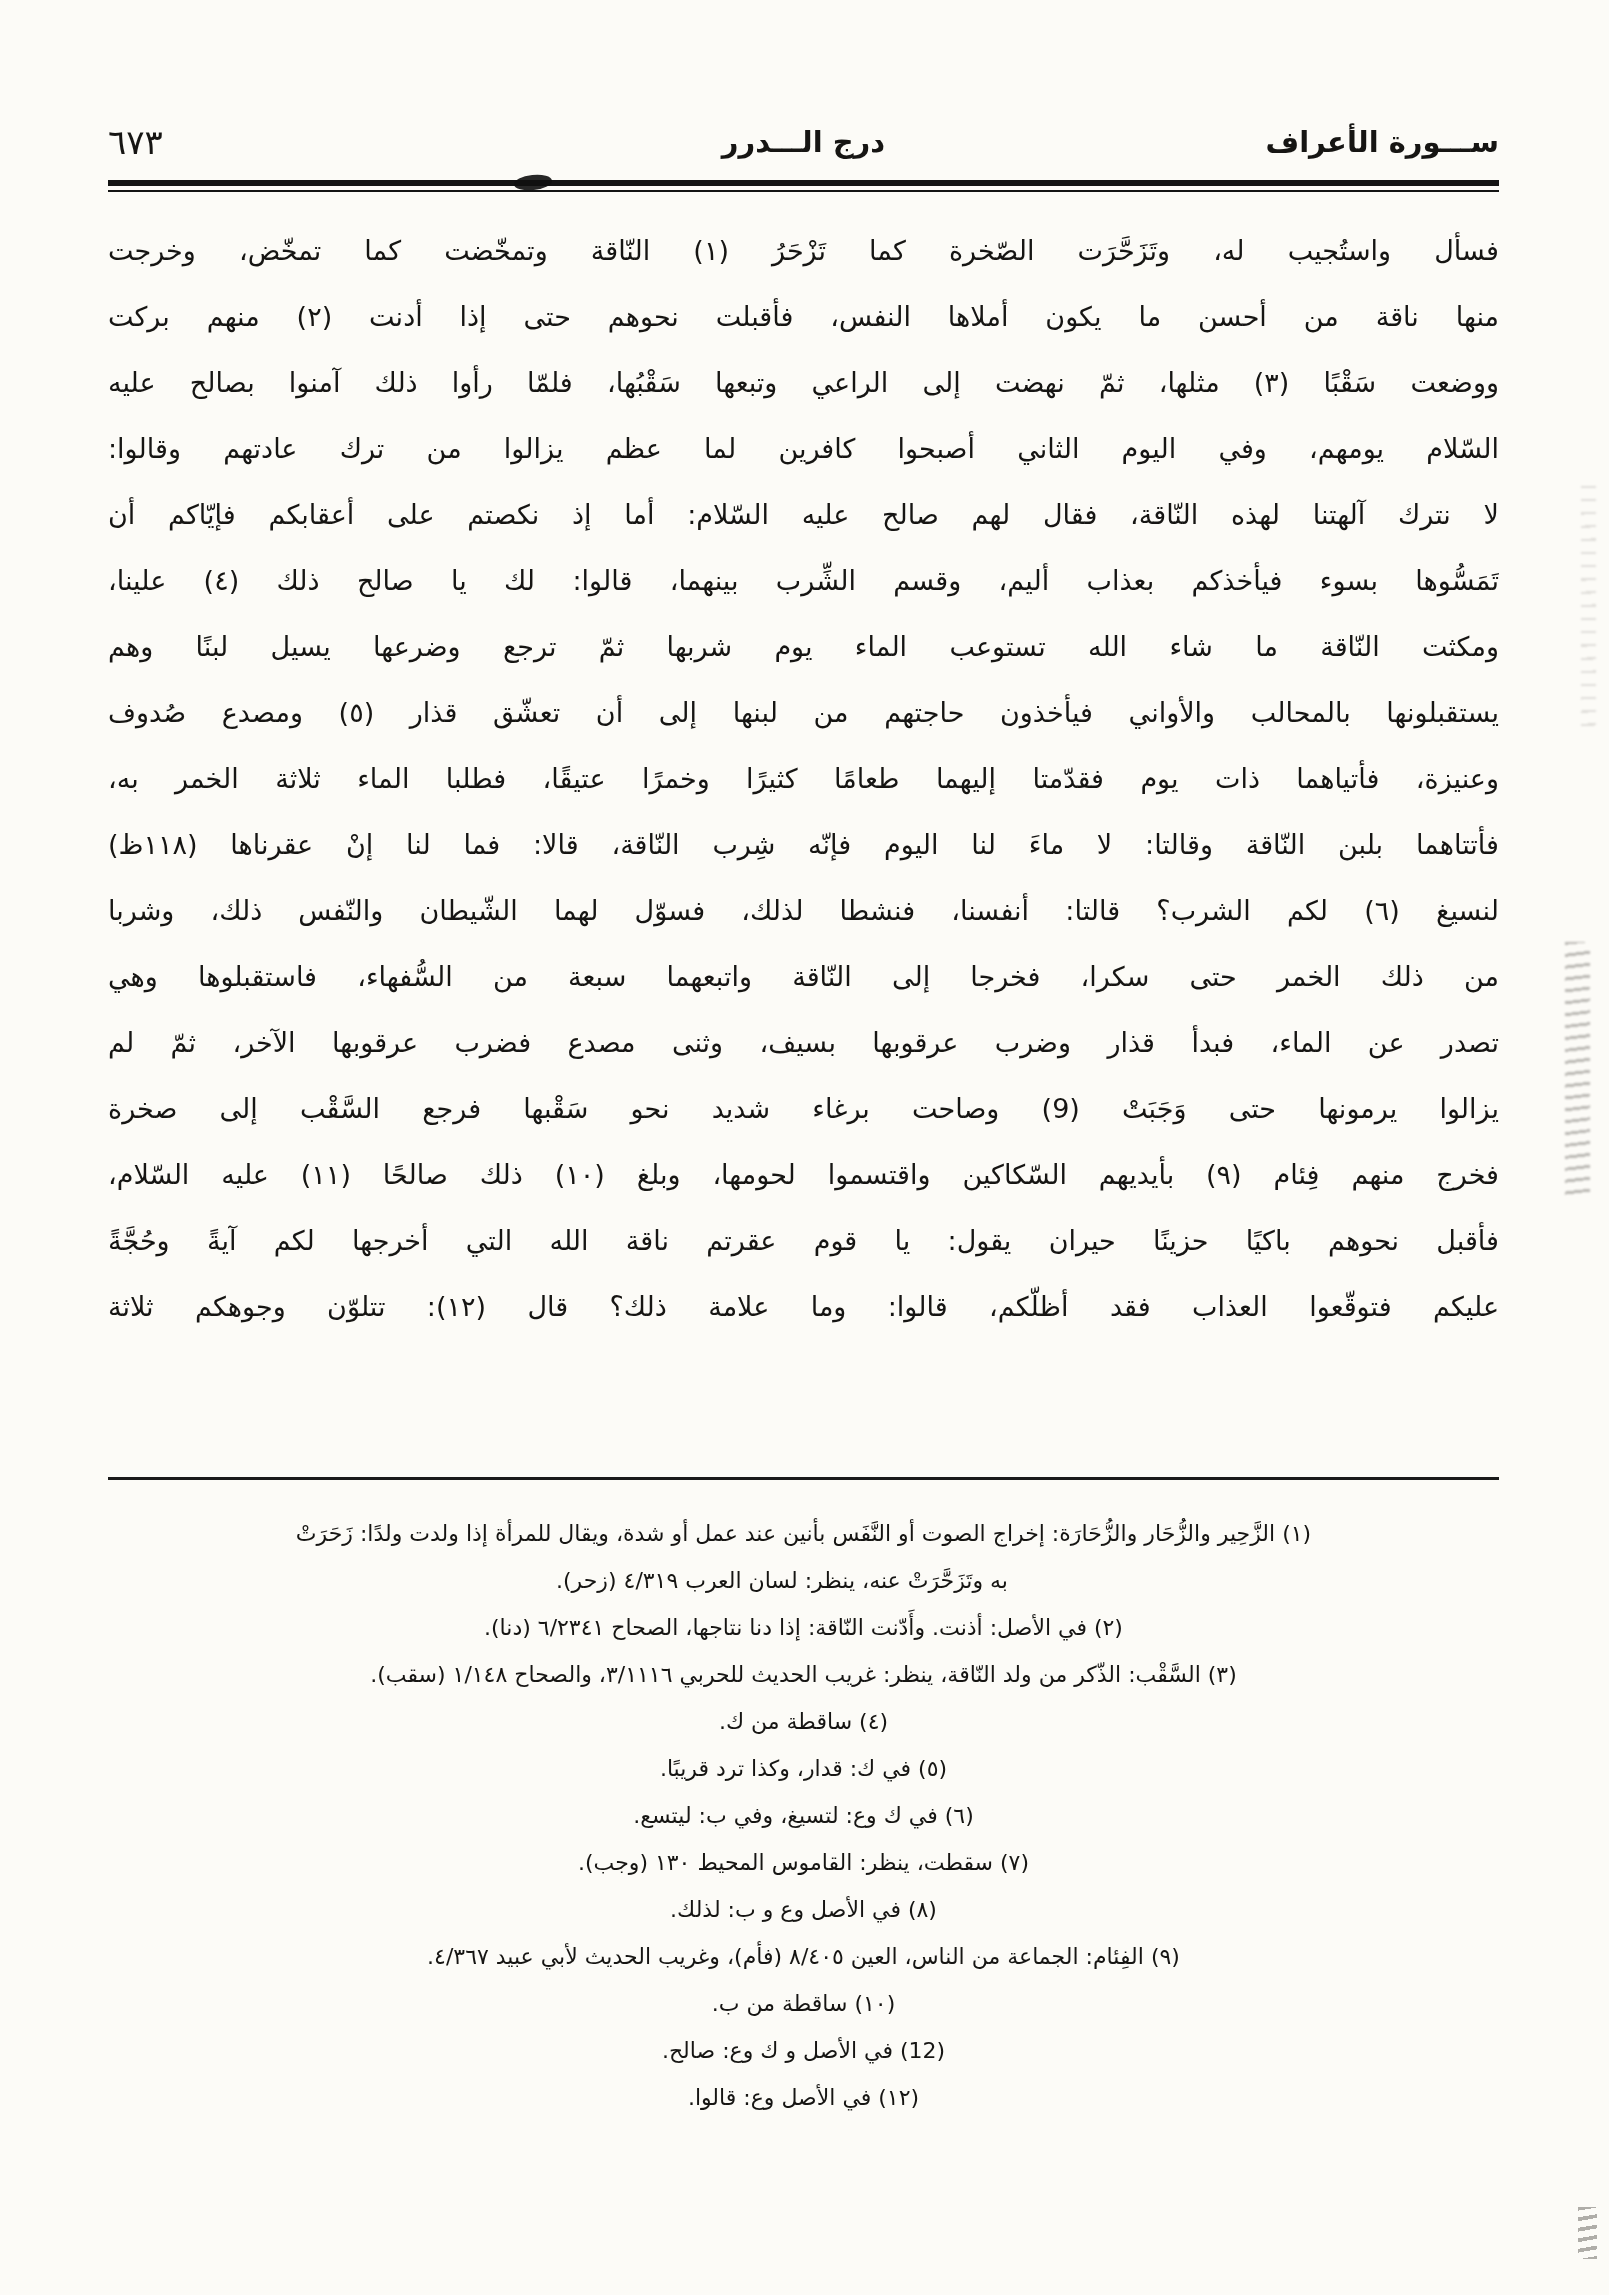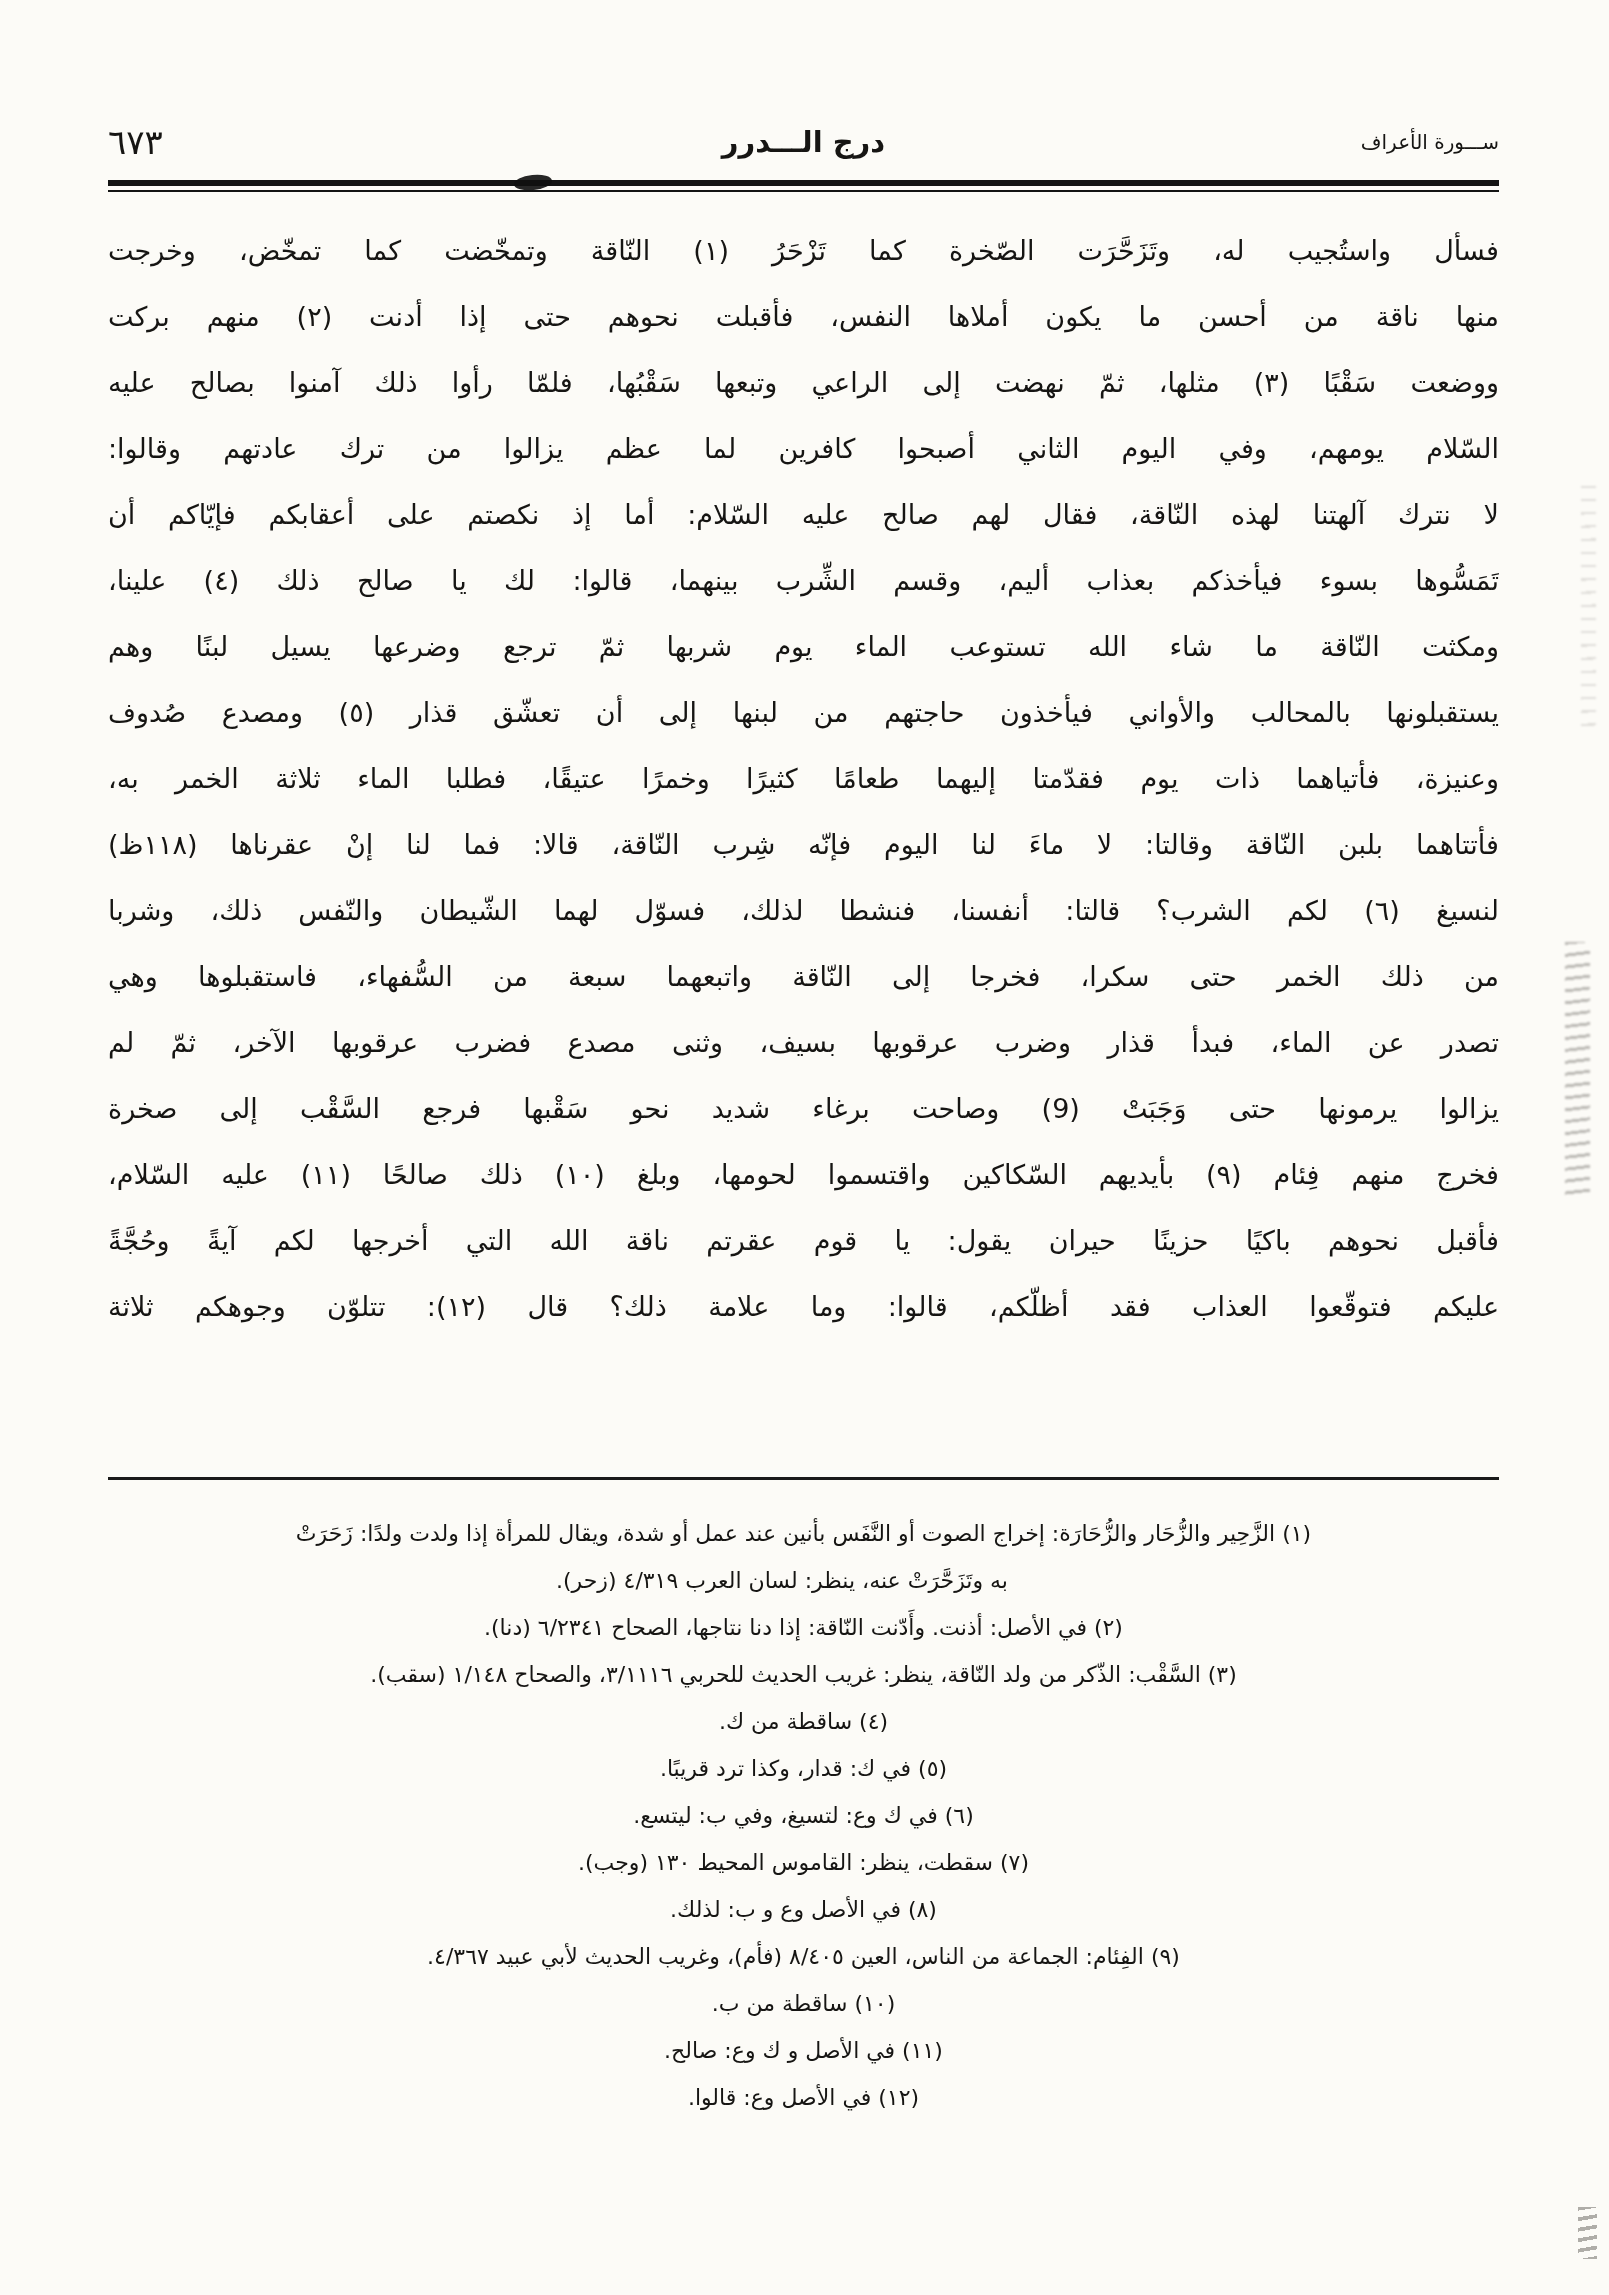--- a/index.html
+++ b/index.html
@@ -12,21 +12,21 @@
     font-family:"DejaVu Sans",sans-serif;
     direction:rtl;
     overflow:hidden;
   }
   
   .header{
     position:absolute;top:116px;right:110px;
     width:1391px;height:52px;
     display:flex;align-items:center;justify-content:space-between;
   }
-  .h-right{font-size:20px;font-weight:normal;letter-spacing:0.7px;}
+  .h-right{font-size:29px;font-weight:bold;letter-spacing:0.7px;}
   .h-center{font-size:29px;font-weight:bold;position:absolute;right:50%;transform:translateX(50%);}
   .h-left{font-size:34px;font-weight:normal;}
   
   .rule{position:absolute;top:180px;right:110px;width:1391px;}
   .rule .thick{height:5.9px;background:#141414;}
   .rule .thin{height:2.2px;background:#141414;margin-top:4.4px;}
   
   .body{
     position:absolute;top:218px;right:110px;width:1391px;
   }
@@ -122,21 +122,21 @@
     <div class="fl cont">به وتَزَحَّرَتْ عنه، ينظر: لسان العرب ٤/٣١٩ (زحر).</div>
     <div class="fl">(٢) في الأصل: أذنت. وأَدّنت النّاقة: إذا دنا نتاجها، الصحاح ٦/٢٣٤١ (دنا).</div>
     <div class="fl">(٣) السَّقْب: الذّكر من ولد النّاقة، ينظر: غريب الحديث للحربي ٣/١١١٦، والصحاح ١/١٤٨ (سقب).</div>
     <div class="fl">(٤) ساقطة من ك.</div>
     <div class="fl">(٥) في ك: قدار، وكذا ترد قريبًا.</div>
     <div class="fl">(٦) في ك وع: لتسيغ، وفي ب: ليتسع.</div>
     <div class="fl">(٧) سقطت، ينظر: القاموس المحيط ١٣٠ (وجب).</div>
     <div class="fl">(٨) في الأصل وع و ب: لذلك.</div>
     <div class="fl">(٩) الفِئام: الجماعة من الناس، العين ٨/٤٠٥ (فأم)، وغريب الحديث لأبي عبيد ٤/٣٦٧.</div>
     <div class="fl">(١٠) ساقطة من ب.</div>
-    <div class="fl">(١١) في الأصل و ك وع: صالح.</div>
+    <div class="fl">(12) في الأصل و ك وع: صالح.</div>
     <div class="fl">(١٢) في الأصل وع: قالوا.</div>
   </section>
 
   <div class="smudge-rule"></div>
   <div class="margin-scribble"></div>
   <div class="margin-scribble-light"></div>
   <div class="corner-mark"></div>
 
 </div>
 

